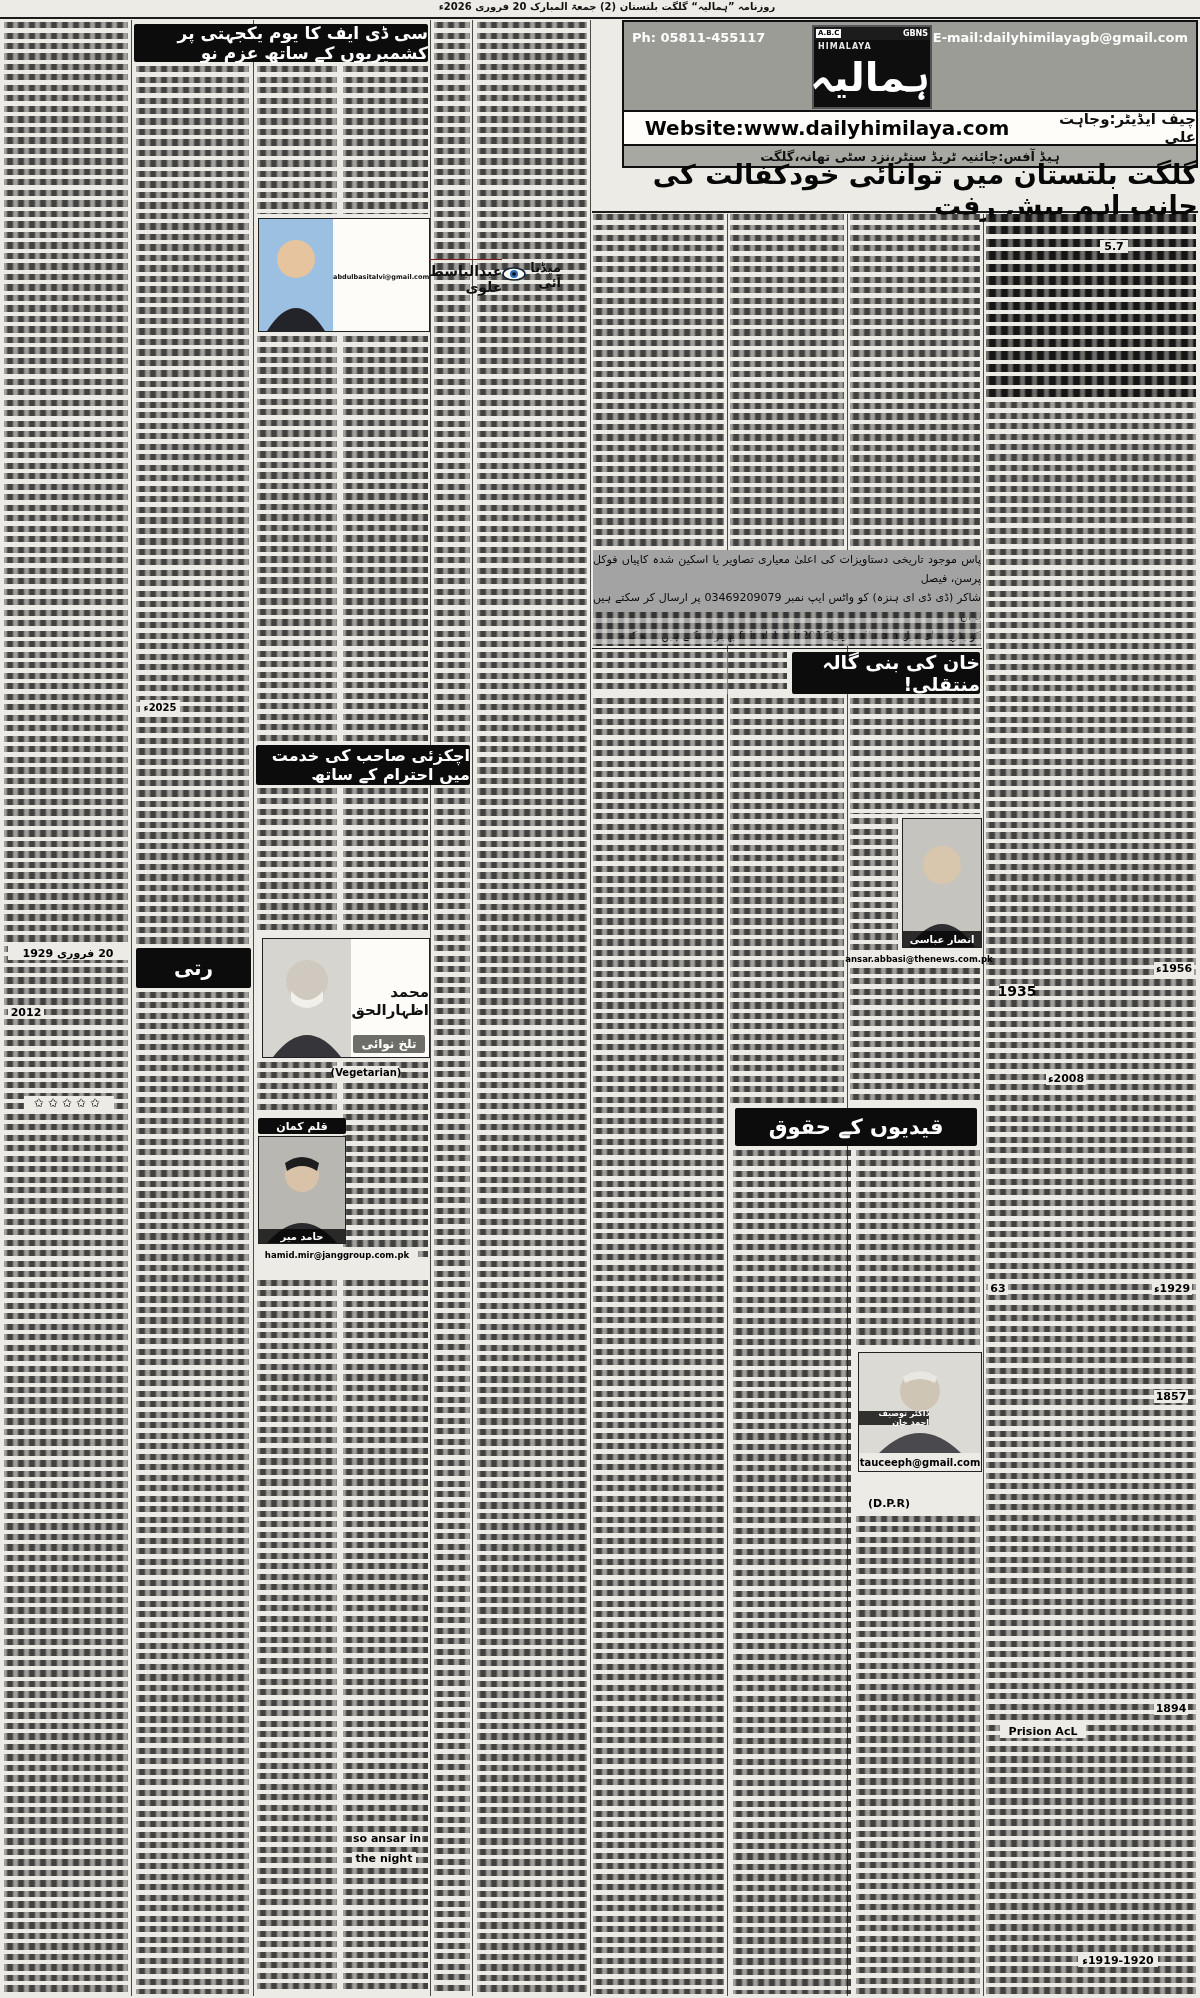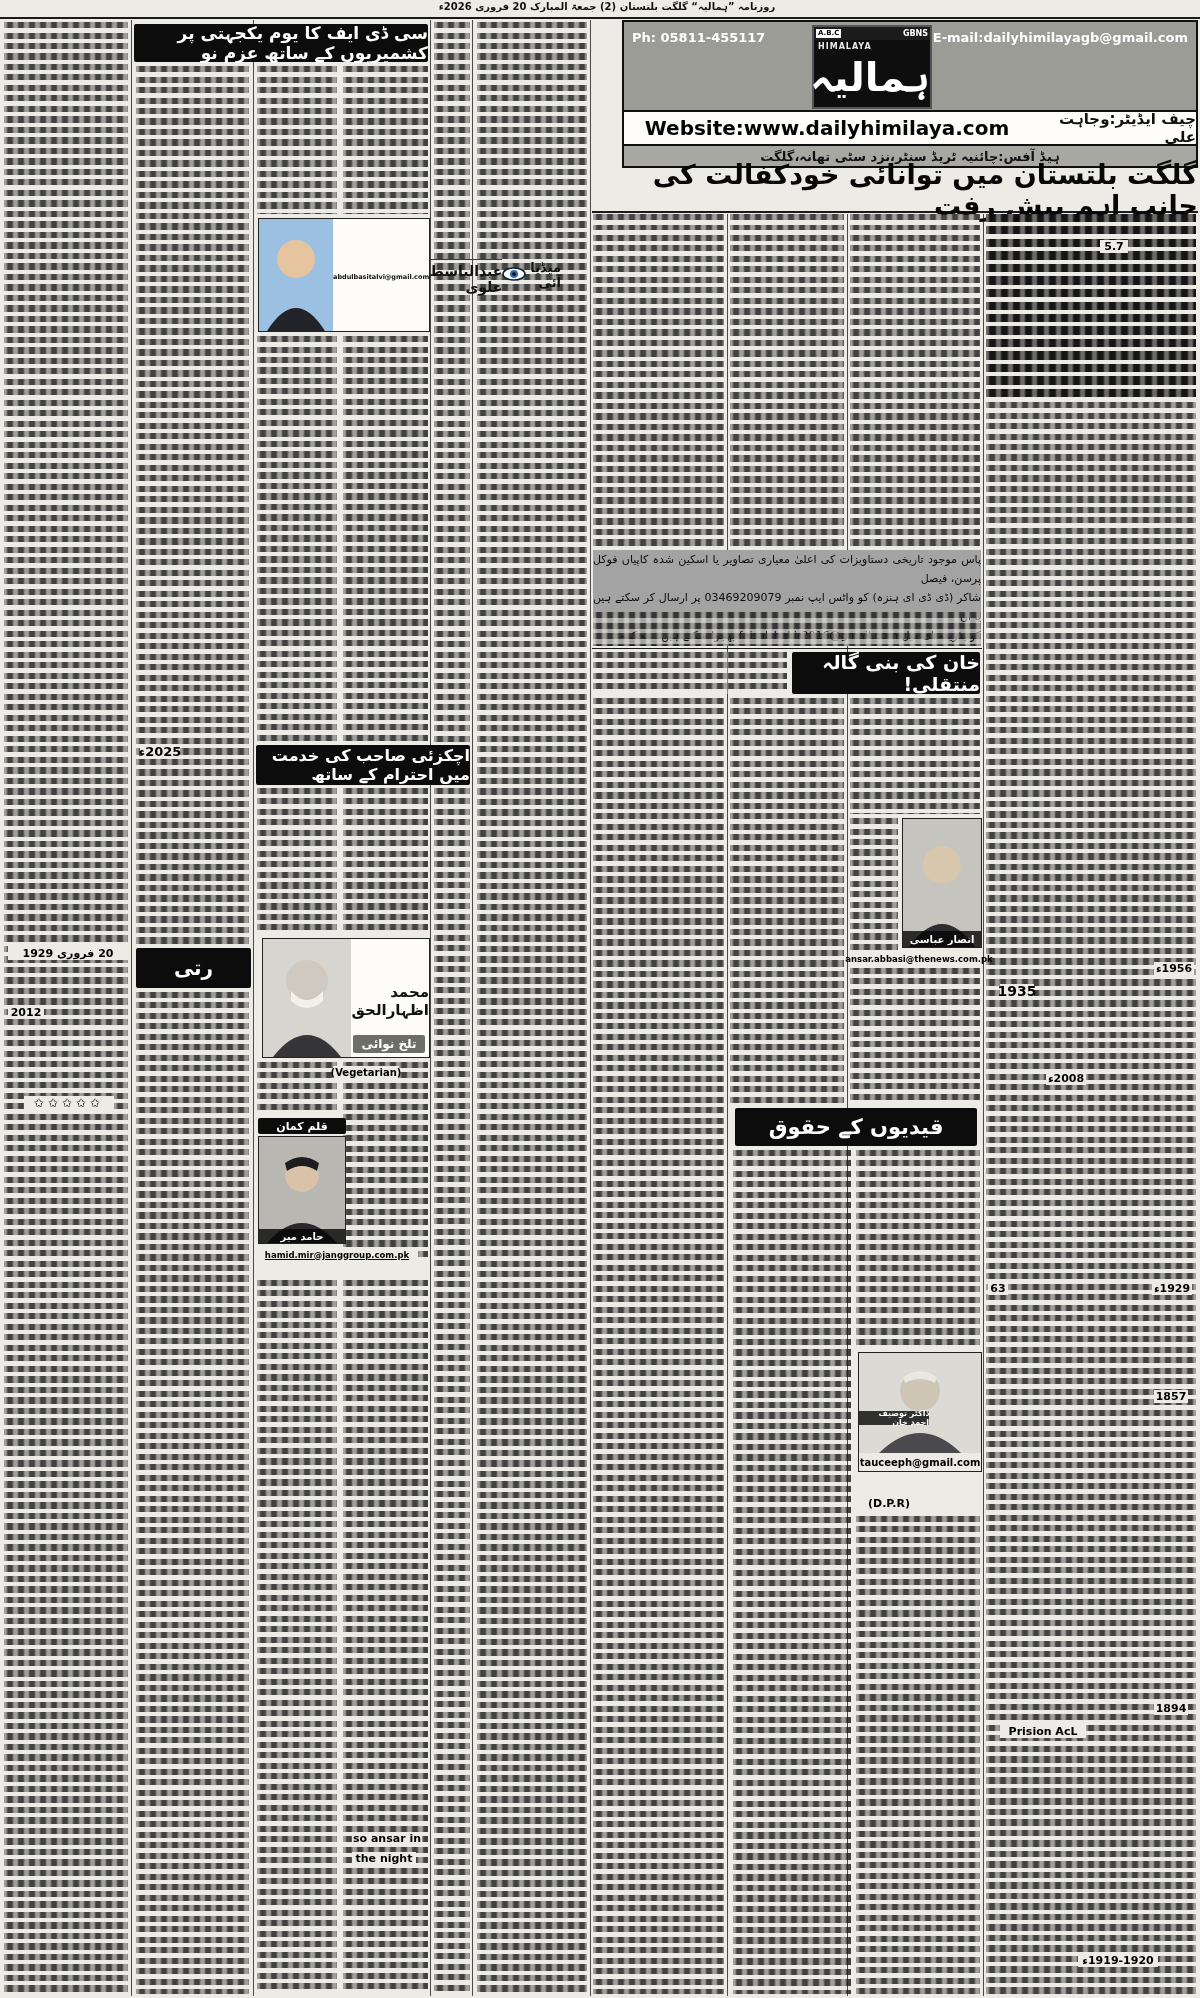--- a/index.html
+++ b/index.html
@@ -200,39 +200,39 @@
     <div class="photo" style="width:86px;height:106px;">
       <svg width="86" height="106" viewBox="0 0 86 106">
         <rect width="86" height="106" fill="#b9b7b1"></rect>
         <circle cx="43" cy="38" r="17" fill="#d9c3a8"></circle>
         <path d="M26 26 Q43 14 60 26 L58 34 Q43 24 28 34 Z" fill="#1d1d1f"></path>
         <path d="M8 106 Q43 66 78 106 Z" fill="#2a2a2e"></path>
       </svg>
     </div>
     <div class="plate" style="left:0;bottom:0;width:86px;height:14px;font-size:10px;">حامد میر</div>
   </div>
-  <div class="mailline" style="left:256px;top:1248px;width:162px;height:13px;text-decoration:underline;">hamid.mir@janggroup.com.pk</div>
+  <div class="mailline" style="left:256px;top:1248px;width:162px;height:13px;">hamid.mir@janggroup.com.pk</div>
 
   <div class="colbox" style="left:858px;top:1352px;width:124px;height:120px;flex-direction:column;">
     <div class="photo" style="width:122px;height:100px;">
       <svg width="122" height="100" viewBox="0 0 122 100">
         <rect width="122" height="100" fill="#dcdad4"></rect>
         <circle cx="61" cy="38" r="20" fill="#cfc5b5"></circle>
         <path d="M44 24 Q61 12 78 24 L76 30 Q61 22 46 30 Z" fill="#e9e7e1"></path>
         <path d="M20 100 Q61 60 102 100 Z" fill="#4a4a4e"></path>
       </svg>
       <div class="plate" style="left:0;top:58px;width:70px;height:14px;font-size:8px;">ڈاکٹر توصیف احمد خان</div>
     </div>
     <div class="mailline" style="position:static;width:122px;height:18px;font-size:10px;">tauceeph@gmail.com</div>
   </div>
 
   <div class="frag rtl" style="left:8px;top:946px;width:120px;height:14px;font-size:11px;">20 فروری 1929</div>
   <div class="frag" style="left:8px;top:1006px;width:36px;height:13px;font-size:11px;">2012</div>
   <div class="frag" style="left:24px;top:1096px;width:90px;height:14px;font-size:12px;letter-spacing:4px;">✩✩✩✩✩</div>
-  <div class="frag rtl" style="left:140px;top:700px;width:40px;height:14px;font-size:13px;margin-top:44px;">2025ء</div>
+  <div class="frag rtl" style="left:140px;top:700px;width:40px;height:14px;font-size:10px;">2025ء</div>
   <div class="frag" style="left:333px;top:1066px;width:66px;height:13px;font-size:10px;">(Vegetarian)</div>
   <div class="frag" style="left:352px;top:1832px;width:70px;height:13px;font-size:11px;">so ansar in</div>
   <div class="frag" style="left:352px;top:1852px;width:64px;height:13px;font-size:11px;">the night</div>
   <div class="frag" style="left:860px;top:1496px;width:58px;height:15px;font-size:11px;">(D.P.R)</div>
   <div class="frag" style="left:1100px;top:240px;width:28px;height:13px;font-size:11px;">5.7</div>
   <div class="frag rtl" style="left:1154px;top:962px;width:40px;height:13px;font-size:11px;">1956ء</div>
   <div class="frag" style="left:1000px;top:984px;width:34px;height:13px;font-size:14px;">1935</div>
   <div class="frag rtl" style="left:1046px;top:1072px;width:40px;height:13px;font-size:11px;">2008ء</div>
   <div class="frag rtl" style="left:1152px;top:1282px;width:40px;height:13px;font-size:11px;">1929ء</div>
   <div class="frag" style="left:988px;top:1282px;width:20px;height:13px;font-size:11px;">63</div>

